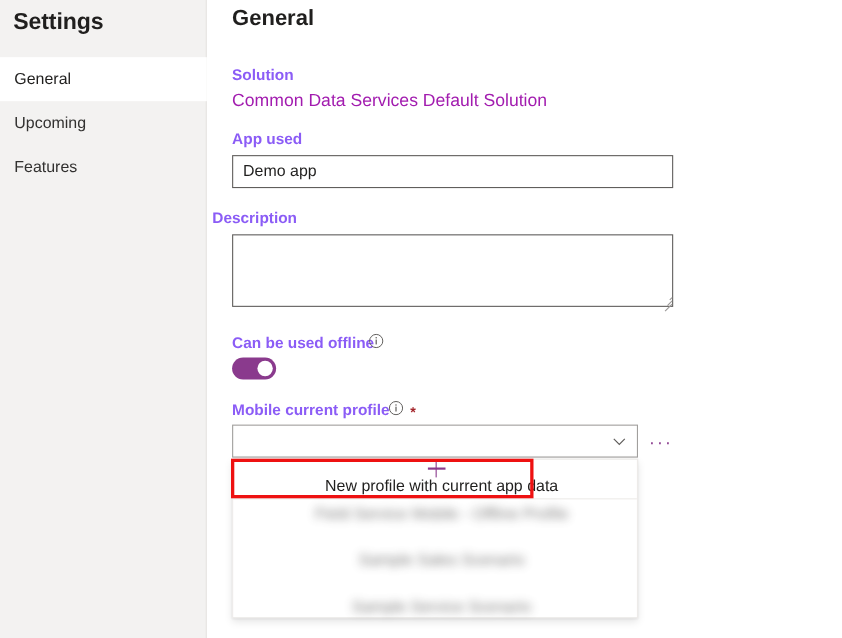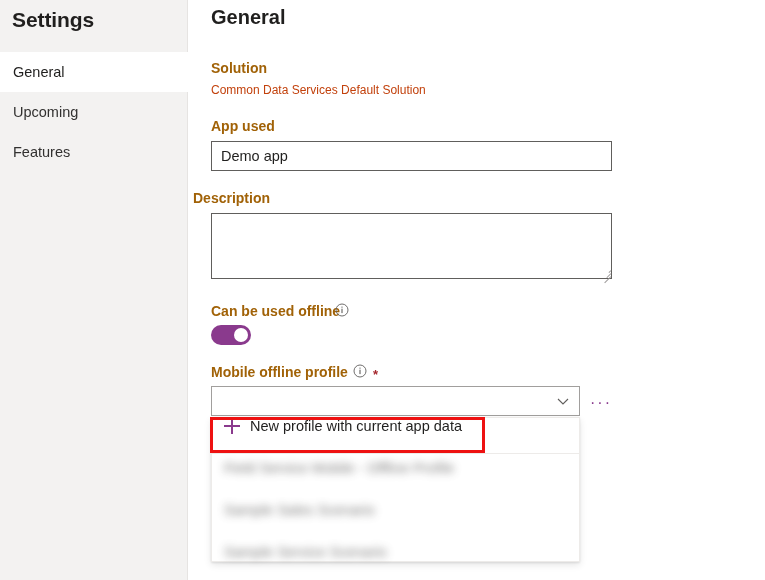--- a/index.html
+++ b/index.html
@@ -68,27 +68,27 @@
     left: 22px; top: 6px;
     font-size: 20px;
     font-weight: 600;
     color: #201f1e;
   }
 
   .field-label {
     position: absolute;
     font-size: 14px;
     font-weight: 600;
-    color: #a16207;
+    color: #8b5cf6;
     white-space: nowrap;
   }
   .static-value {
     position: absolute;
-    font-size: 12px;
-    color: #c2410c;
+    font-size: 16px;
+    color: #a21caf;
     white-space: nowrap;
   }
 
   .text-input {
     position: absolute;
     box-sizing: border-box;
     border: 1px solid #605e5c;
     background: #ffffff;
     font-family: "Liberation Sans", sans-serif;
     font-size: 14.5px;
@@ -194,27 +194,28 @@
     position: absolute;
     box-sizing: border-box;
     background: #ffffff;
     border: 1px solid #edebe9;
     box-shadow: 0 3.2px 7.2px rgba(0,0,0,0.10), 0 0.6px 1.8px rgba(0,0,0,0.09);
   }
   .dd-item {
     position: relative;
     height: 36px;
     display: flex;
-    align-items: flex-start;
+    align-items: center;
     padding-left: 12px;
     box-sizing: border-box;
     font-size: 14.5px;
     color: #201f1e;
     cursor: pointer;
     white-space: nowrap;
+    flex-direction: column;
   }
   .dd-item.new-profile {
     height: 36px;
     border-bottom: 1px solid #edebe9;
   }
   .dd-plus {
     position: relative;
     width: 16px; height: 16px;
     margin-right: 10px;
     flex: none;
@@ -284,21 +285,21 @@
       <svg width="14" height="14" viewBox="0 0 14 14">
         <circle cx="7" cy="7" r="6" fill="none" stroke="#605e5c" stroke-width="0.9"></circle>
         <circle cx="7" cy="4.1" r="0.7" fill="#605e5c"></circle>
         <rect x="6.45" y="5.7" width="1.1" height="4.4" fill="#605e5c"></rect>
       </svg>
     </div>
     <div class="toggle" style="left:22px; top:325px;">
       <div class="knob"></div>
     </div>
 
-    <div class="field-label" style="left:22px; top:364px;">Mobile offline profile</div>
+    <div class="field-label" style="left:22px; top:364px;">Mobile current profile</div>
     <div class="info-icon" style="left:164px; top:364px;">
       <svg width="14" height="14" viewBox="0 0 14 14">
         <circle cx="7" cy="7" r="6" fill="none" stroke="#605e5c" stroke-width="0.9"></circle>
         <circle cx="7" cy="4.1" r="0.7" fill="#605e5c"></circle>
         <rect x="6.45" y="5.7" width="1.1" height="4.4" fill="#605e5c"></rect>
       </svg>
     </div>
     <div class="required-star" style="left:184px; top:368px;">*</div>
 
     <div class="combo" style="left:22px; top:386px; width:369px; height:30px;">

